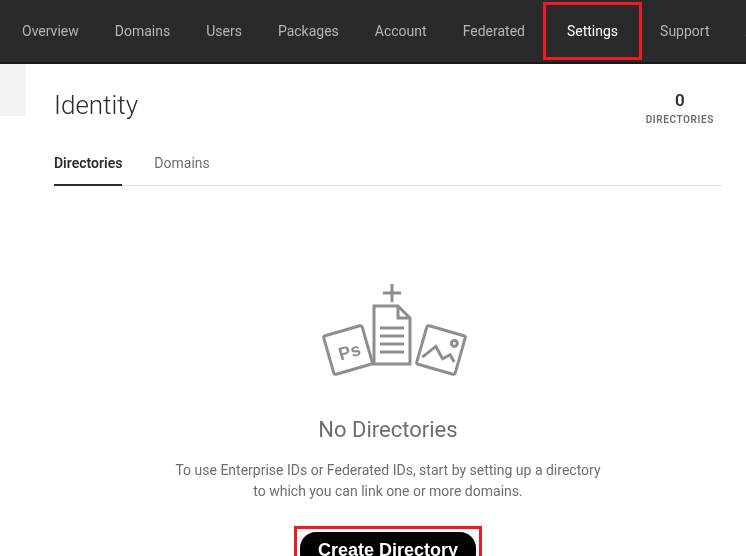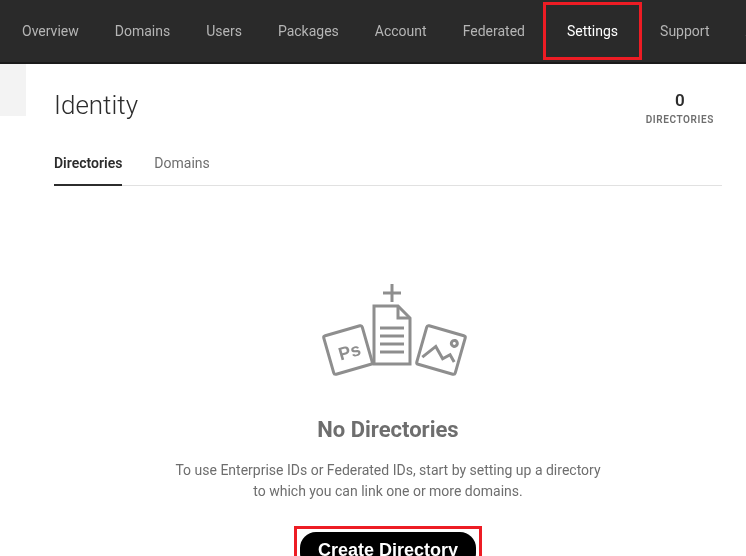--- a/index.html
+++ b/index.html
@@ -111,21 +111,21 @@
     
     .empty-state {
       margin-top: 96px;
       text-align: center;
     }
     .empty-illustration {
       margin: 0 auto 24px auto;
     }
     .empty-title {
       font-size: 22px;
-      font-weight: 700;
+      font-weight: 400;
       color: #6e6e6e;
       margin-bottom: 16px;
     }
     .empty-description {
       font-size: 14px;
       color: #6e6e6e;
       line-height: 1.5;
       max-width: 440px;
       margin: 18px auto 24px auto;
     }

